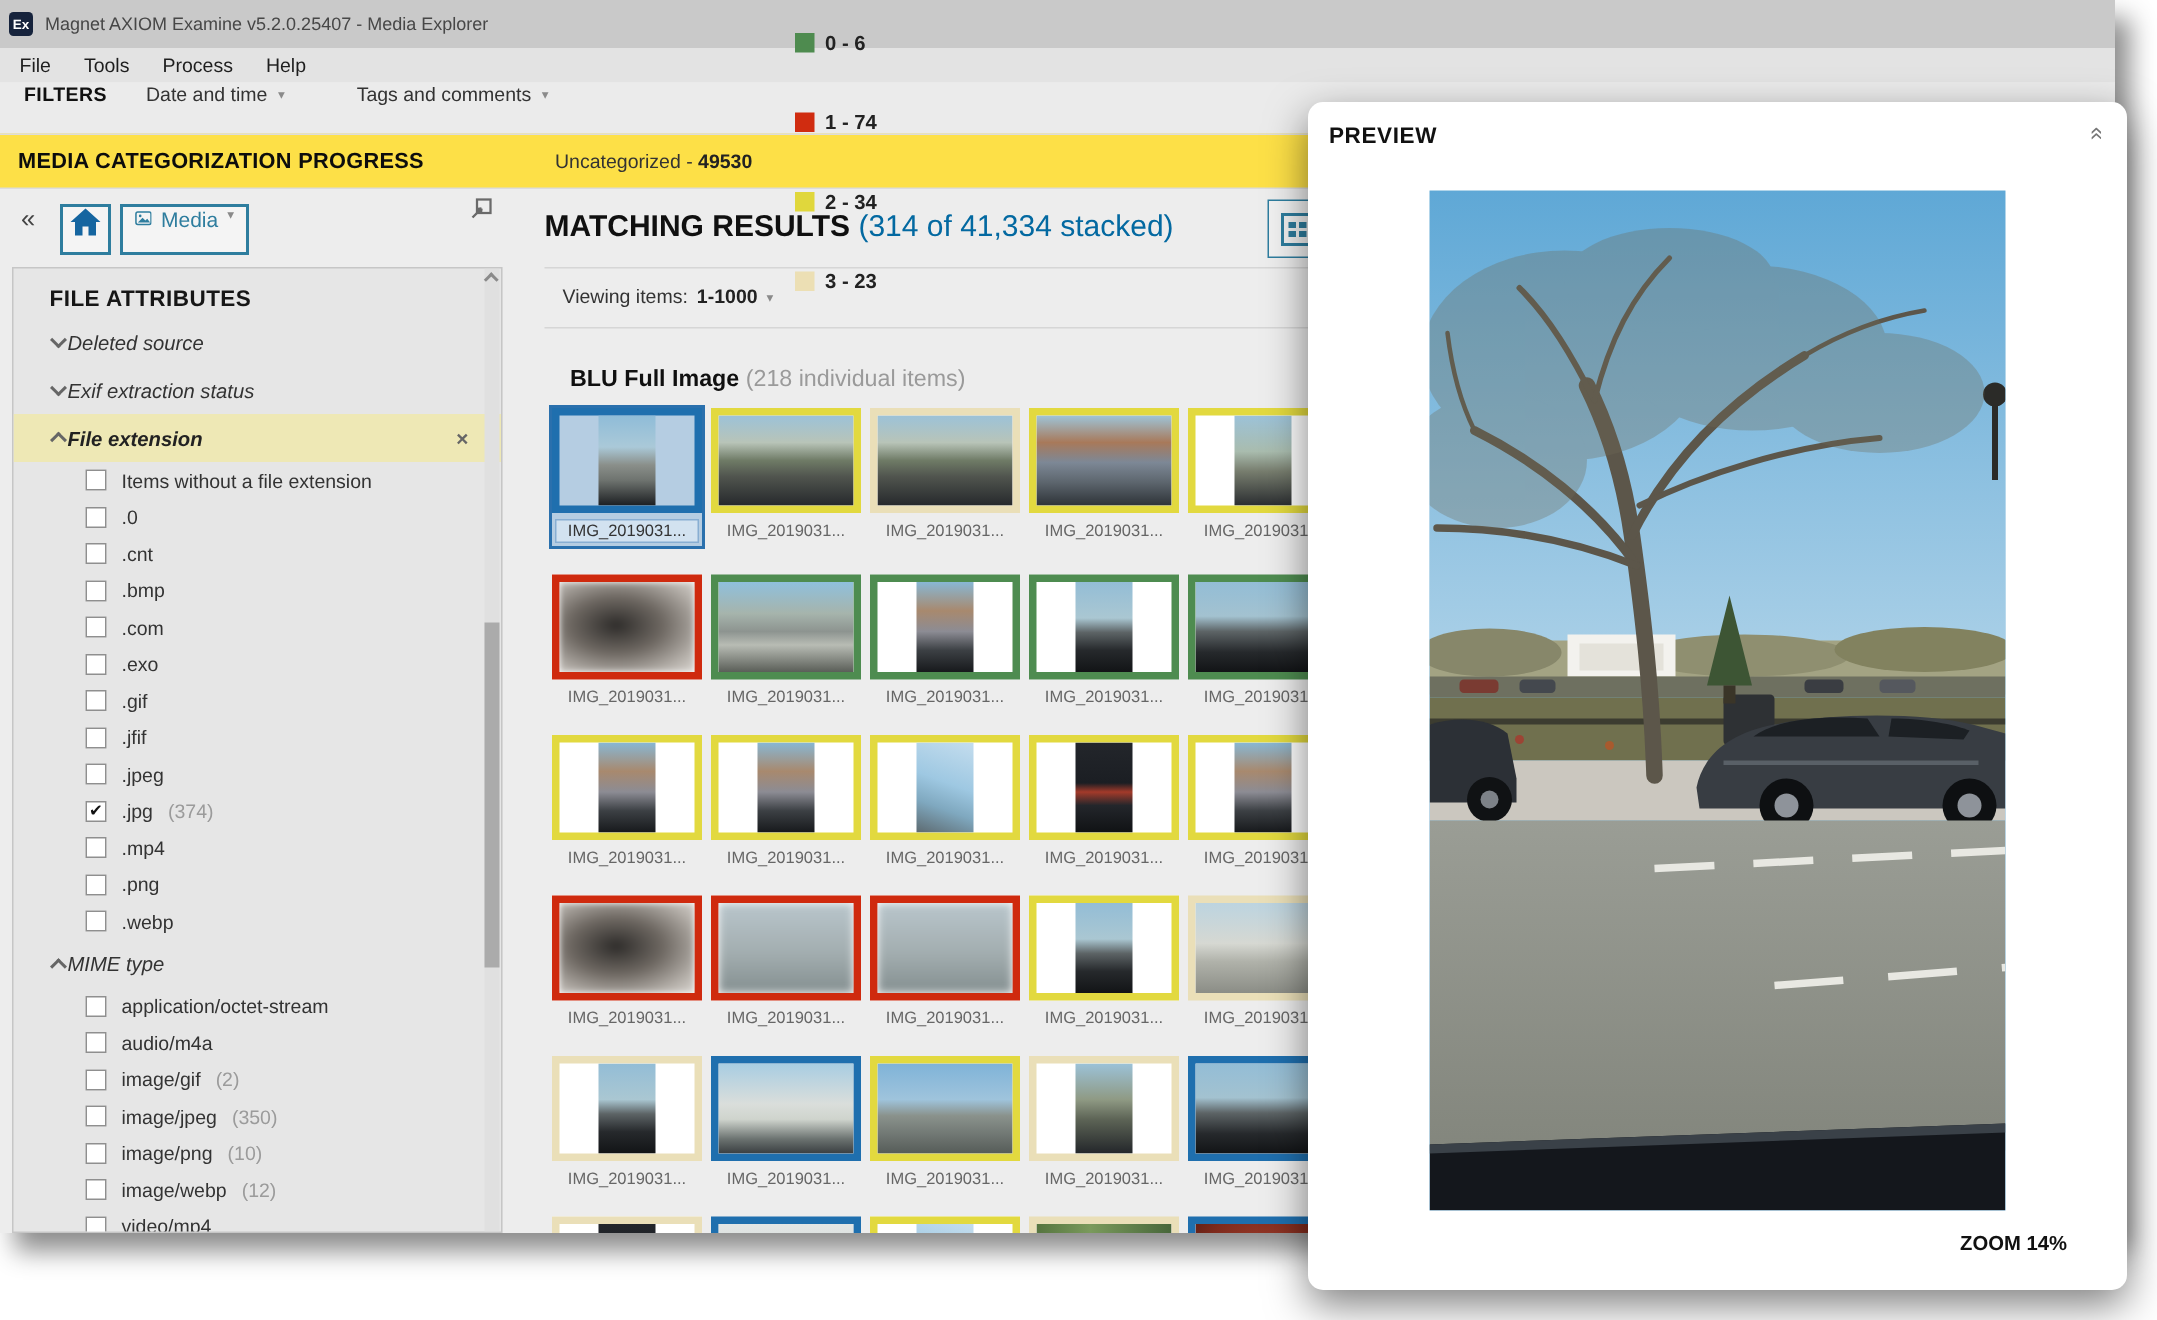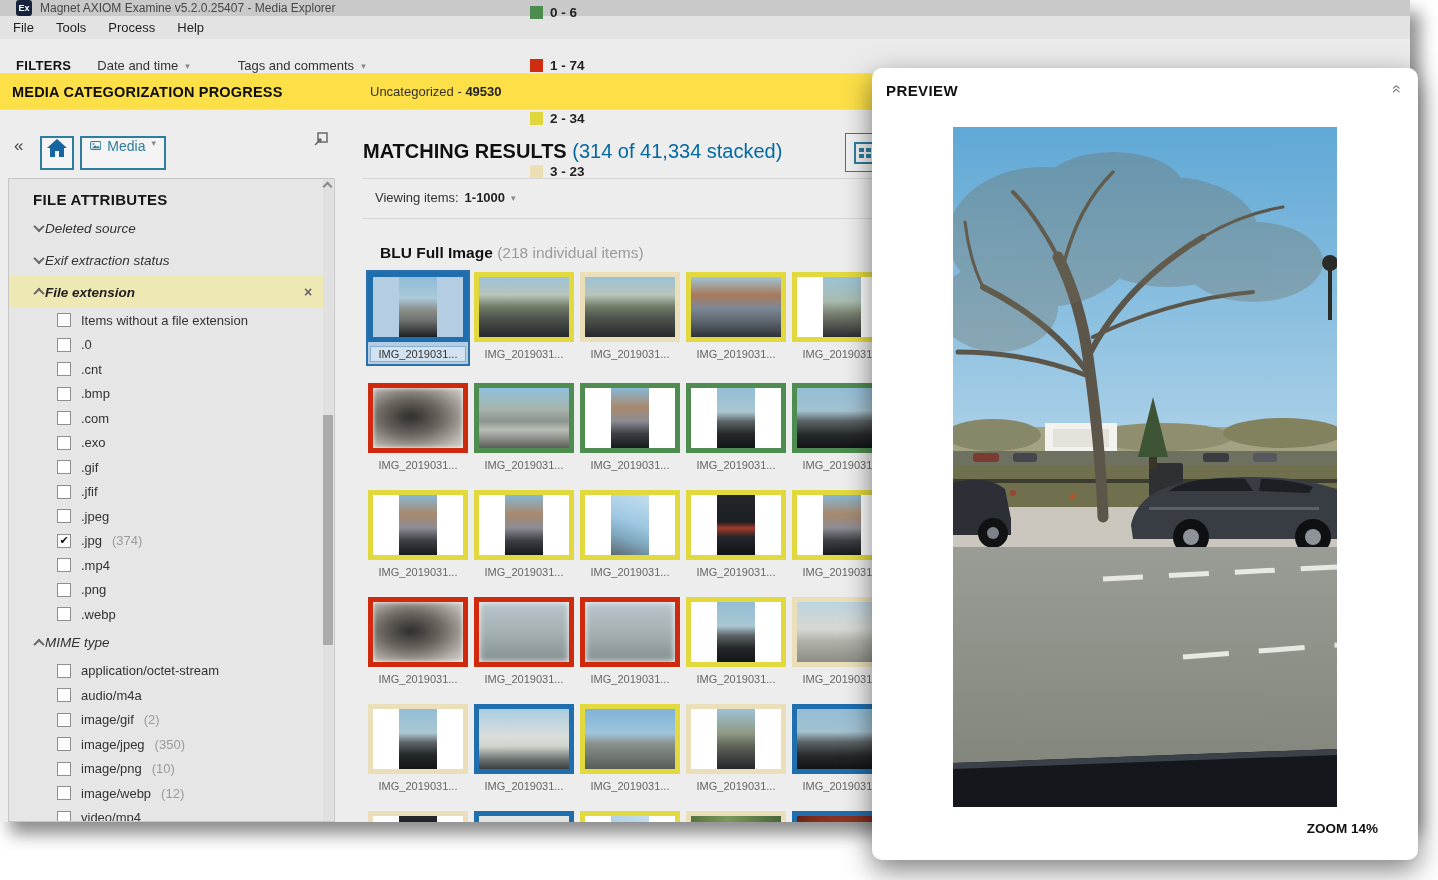--- a/index.html
+++ b/index.html
@@ -3,31 +3,31 @@
 <meta charset="utf-8">
 <style>
   * { margin:0; padding:0; box-sizing:border-box; }
   html,body { width:1438px; height:880px; background:#ffffff; overflow:hidden;
               font-family:"Liberation Sans", sans-serif; }
 
   .app-window { position:absolute; left:0; top:0; width:1410px; height:822px;
                 background:#ededed; box-shadow:10px 12px 16px rgba(0,0,0,.45); overflow:hidden; }
 
   
-  .titlebar { height:16px; background:#c9c9c9; display:flex; align-items:center; padding-left:16px; gap:8px; }
+  .titlebar { height:32px; background:#c9c9c9; display:flex; align-items:center; padding-left:6px; gap:8px; }
   .app-logo { width:16px; height:16px; background:#16233c; color:#fff; font-size:9px; font-weight:bold;
               display:flex; align-items:center; justify-content:center; border-radius:3px; }
   .app-title { font-size:12px; color:#474747; }
 
   
   .menubar { height:23px; background:#e3e3e3; display:flex; align-items:center; padding-left:2px; }
   .menu-item { font-size:13px; color:#1e1e1e; padding:0 11px; height:100%; display:flex; align-items:center; cursor:default; }
 
   
-  .filtersbar { height:34px; background:#ebebeb; display:flex; align-items:flex-end; padding-left:16px; }
+  .filtersbar { height:34px; background:#ebebeb; display:flex; align-items:flex-start; padding-left:16px; }
   .filters-label { font-size:13px; font-weight:bold; color:#111; letter-spacing:.3px; margin-right:26px; }
   .filter-dd { font-size:13px; color:#333; margin-right:48px; display:flex; align-items:center; gap:7px; }
   .dd-caret { font-size:9px; color:#8a8a8a; }
 
   
   .progressbar { height:37px; background:#fde047; border-top:1px solid #dcdcdc; border-bottom:1px solid #dcdcdc;
                  display:flex; align-items:center; padding-left:12px; }
   .progress-title { font-size:14.5px; font-weight:bold; color:#0d0d0d; letter-spacing:.2px; }
   .uncat { position:absolute; left:370px; font-size:13px; color:#333; }
   .uncat b { font-weight:bold; color:#222; }

